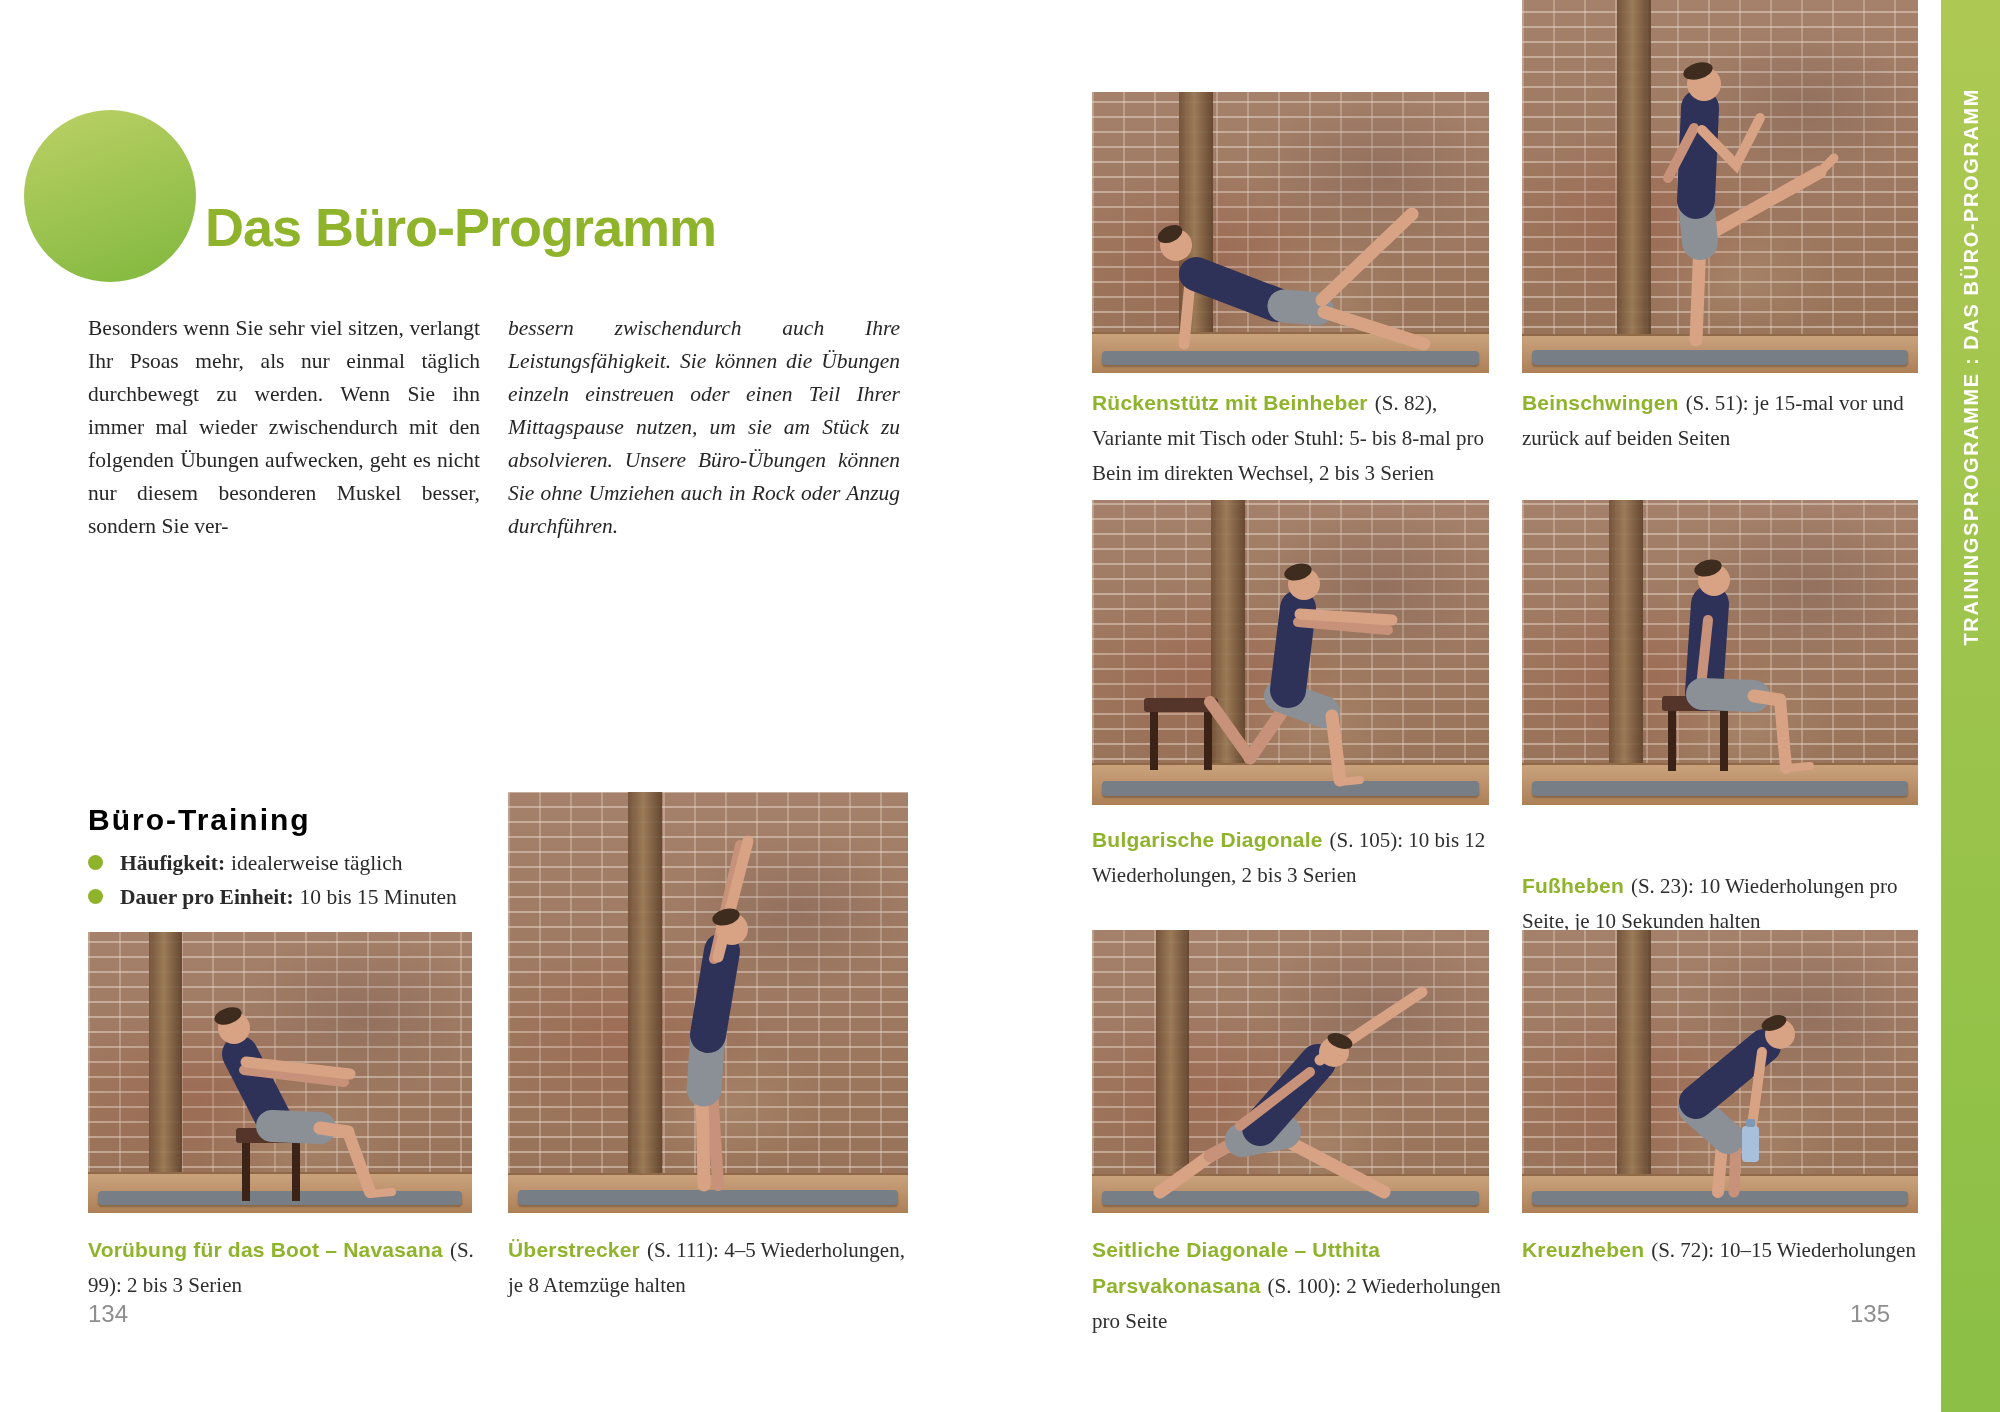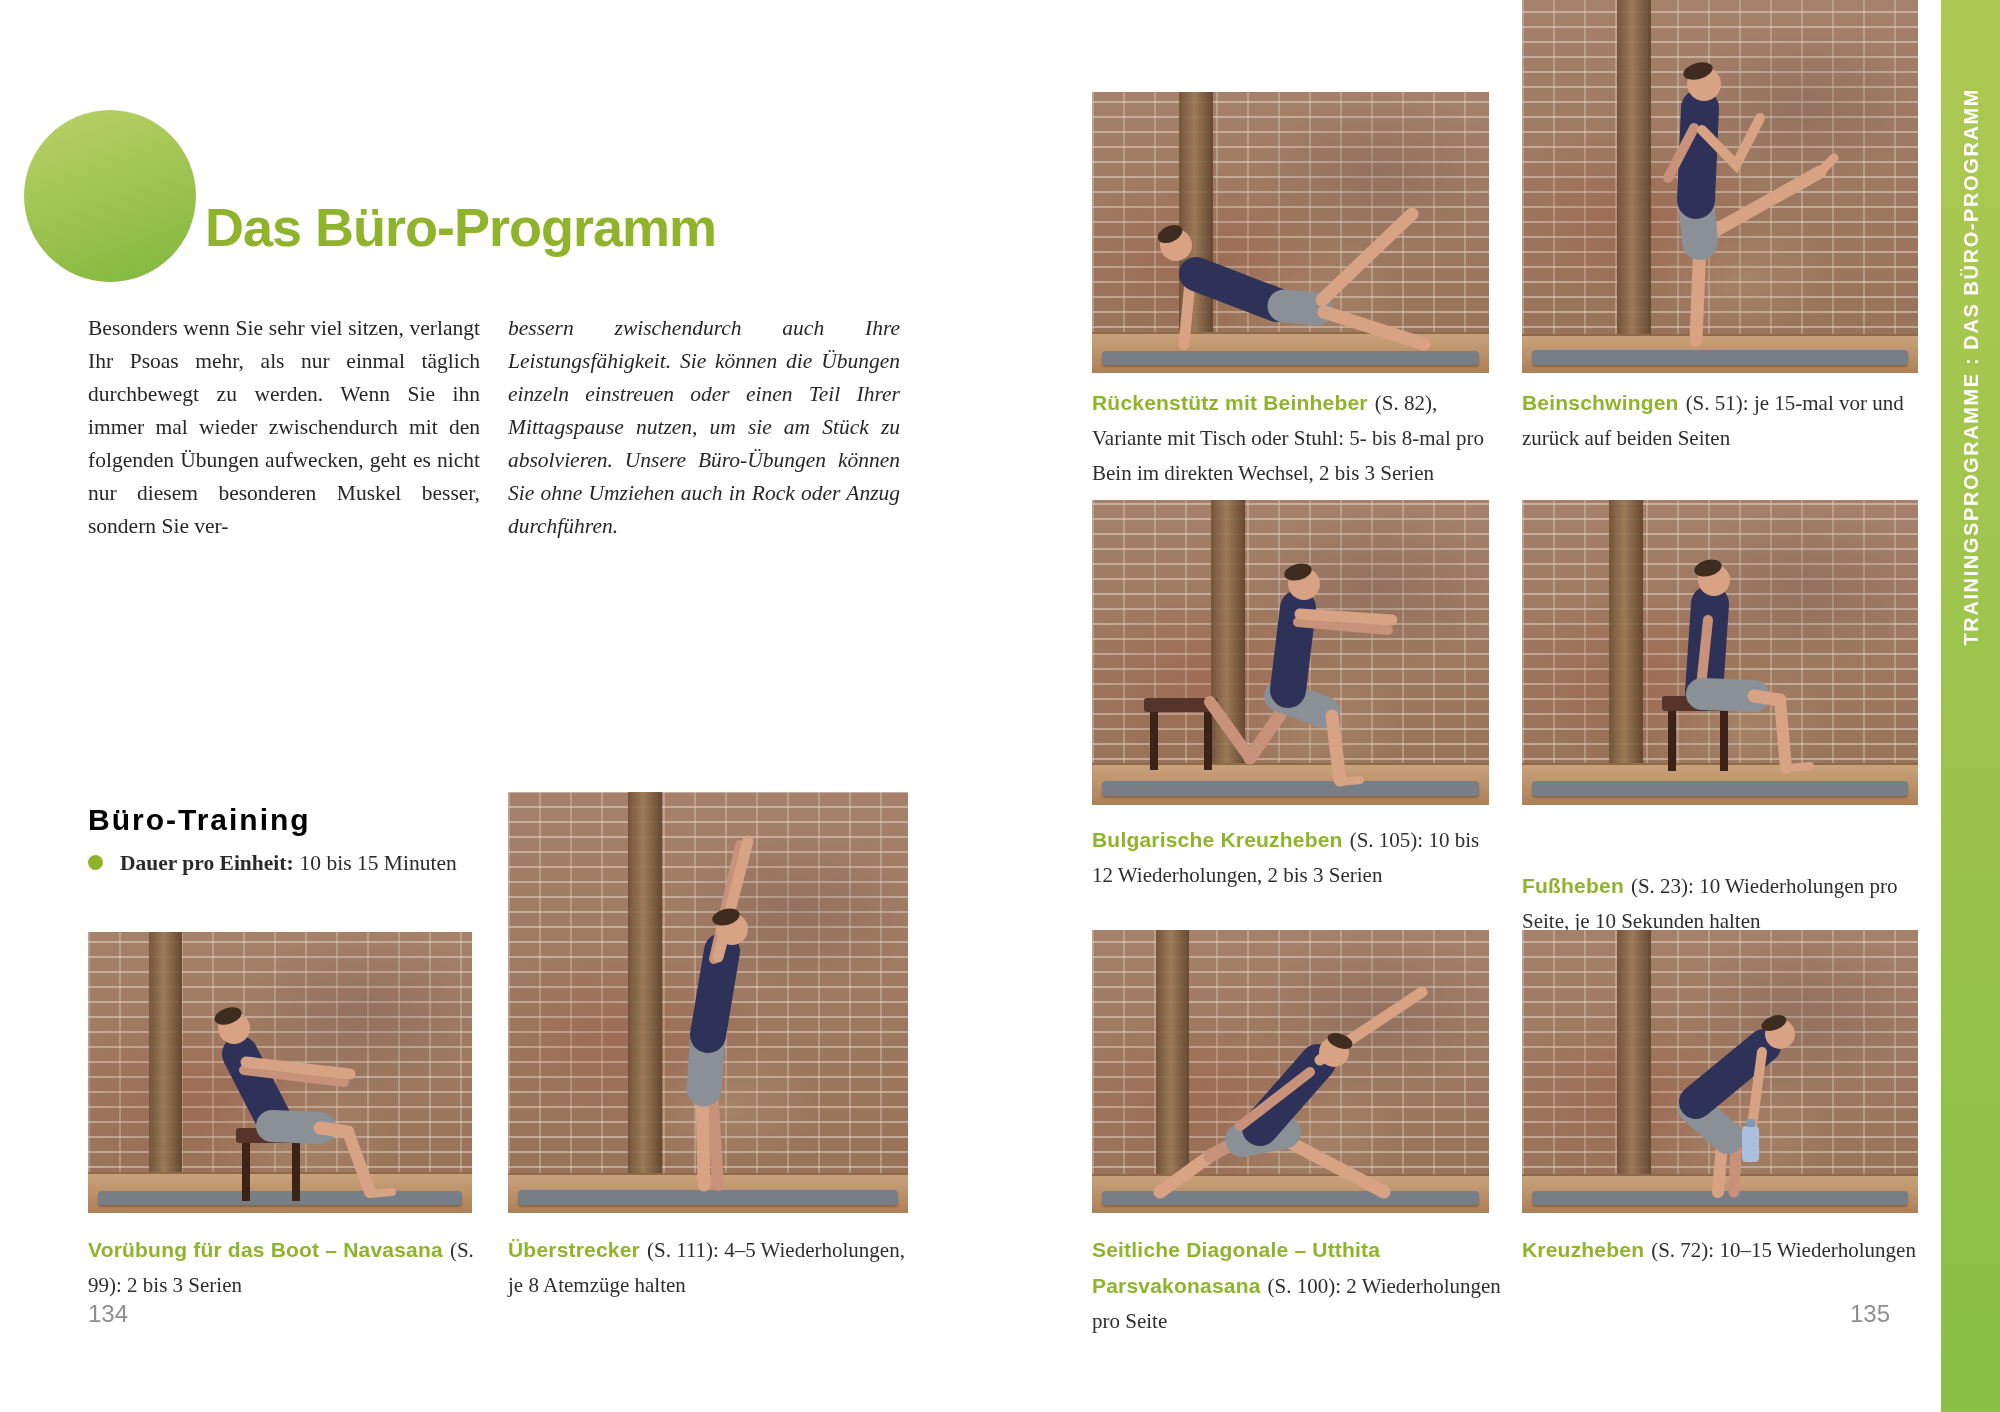--- a/index.html
+++ b/index.html
@@ -111,20 +111,23 @@
 
 <div class="title-circle"></div>
 <h1 class="page-title">Das Büro-Programm</h1>
 
 <div class="intro-col c1">Besonders wenn Sie sehr viel sitzen, verlangt Ihr Psoas mehr, als nur einmal täglich durchbewegt zu werden. Wenn Sie ihn immer mal wieder zwischendurch mit den folgenden Übungen aufwecken, geht es nicht nur diesem besonderen Muskel besser, sondern Sie ver-</div>
 <div class="intro-col c2">bessern zwischendurch auch Ihre Leistungsfähigkeit. Sie können die Übungen einzeln einstreuen oder einen Teil Ihrer Mittagspause nutzen, um sie am Stück zu absolvieren. Unsere Büro-Übungen können Sie ohne Umziehen auch in Rock oder Anzug durchführen.</div>
 
 <h2 class="section-heading">Büro-Training</h2>
 
 <ul class="bullets">
+  <li>
+    <span class="dot"></span><b>Häufigkeit:</b><span>idealerweise täglich</span>
+  </li>
   <li>
     <span class="dot"></span><b>Dauer pro Einheit:</b><span>10 bis 15 Minuten</span>
   </li>
 </ul>
 
 <div class="photo" style="left:88px;top:932px;width:384px;height:281px">
   <div class="beam" style="left:16%;bottom:14%"></div>
   <div class="floor" style="height:14%"></div>
   <div class="mat"></div>
   <svg class="figure" viewBox="0 0 384 281" preserveAspectRatio="xMidYMax meet">
@@ -241,21 +244,21 @@
     <line class="shorts" x1="180" y1="194" x2="232" y2="196" stroke-width="32"></line>
     <line class="skin" x1="232" y1="196" x2="258" y2="200" stroke-width="13"></line>
     <line class="skin" x1="258" y1="200" x2="264" y2="268" stroke-width="12"></line>
     <line class="skin" x1="264" y1="268" x2="288" y2="266" stroke-width="8"></line>
     <circle class="headf" cx="192" cy="80" r="16"></circle>
     <ellipse class="hair" cx="186" cy="68" rx="14" ry="8" transform="rotate(-15 186 68)"></ellipse>
   </svg>
 </div>
 
 <div class="caption" style="left:1092px;top:822px;width:400px">
-  <span class="cap-name">Bulgarische Kreuzheben</span><span>(S. 105): 10 bis 12 Wiederholungen, 2 bis 3 Serien</span>
+  <span class="cap-name">Bulgarische Diagonale</span><span>(S. 105): 10 bis 12 Wiederholungen, 2 bis 3 Serien</span>
 </div>
 <div class="caption" style="left:1522px;top:868px;width:398px">
   <span class="cap-name">Fußheben</span><span>(S. 23): 10 Wiederholungen pro Seite, je 10 Sekunden halten</span>
 </div>
 
 <div class="photo" style="left:1092px;top:930px;width:397px;height:283px">
   <div class="beam" style="left:16%;bottom:13%"></div>
   <div class="floor" style="height:13%"></div>
   <div class="mat"></div>
   <svg class="figure" viewBox="0 0 397 283" preserveAspectRatio="xMidYMax meet">

